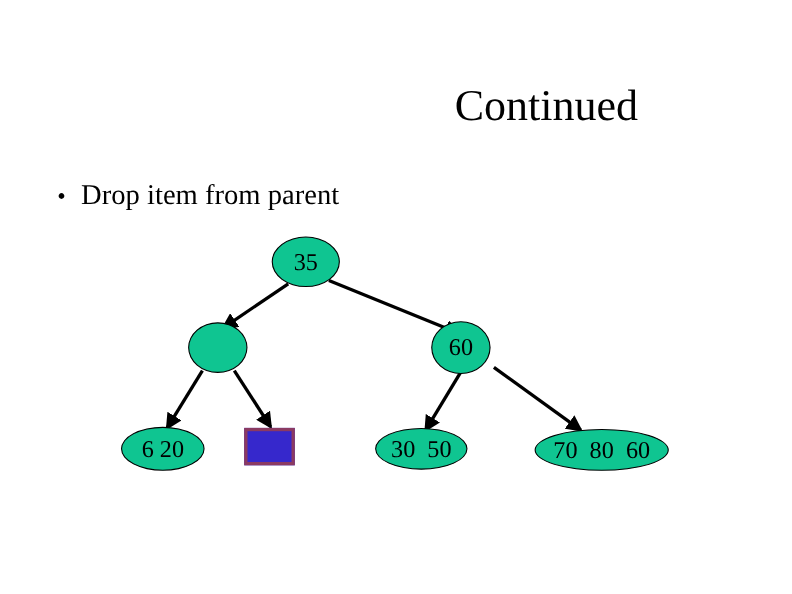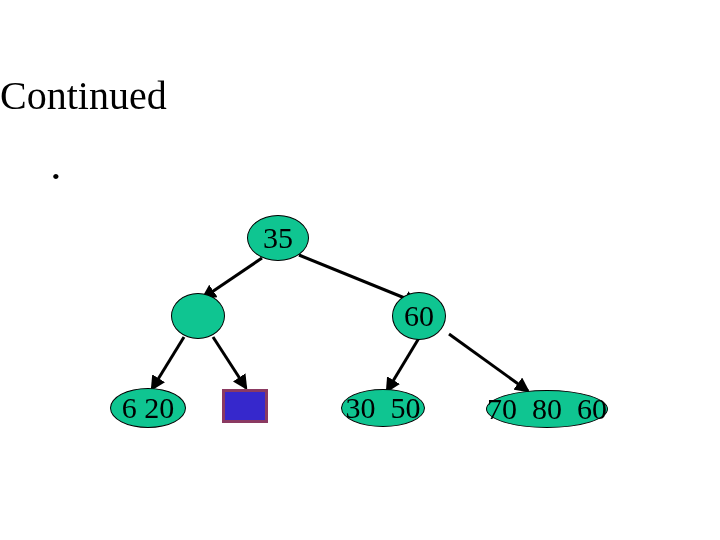--- a/index.html
+++ b/index.html
@@ -13,21 +13,21 @@
     height: 540px;
     background: #ffffff;
     overflow: hidden;
     font-family: "Liberation Serif", "DejaVu Serif", serif;
   }
   #slide-title {
     position: absolute;
     left: 0;
     top: 72px;
     width: 580px;
-    text-align: left;
+    text-align: right;
     font-size: 40px;
     line-height: 48px;
     color: #000000;
     font-family: "Liberation Serif", "DejaVu Serif", serif;
     letter-spacing: 0px;
   }
   #bullet-row {
     position: absolute;
     left: 52px;
     top: 160px;
@@ -50,21 +50,21 @@
     height: 540px;
   }
   .node {
     position: absolute;
     display: flex;
     align-items: center;
     justify-content: center;
     box-sizing: border-box;
     color: #000000;
     font-family: "Liberation Serif", "DejaVu Serif", serif;
-    font-size: 30px;
+    font-size: 22px;
     white-space: pre;
   }
   .node.ellipse {
     background: #0FC591;
     border: 1.6px solid #000000;
     border-radius: 50%;
   }
   .node.rect {
     background: #3628CC;
     border: 3px solid #8B3A62;
@@ -73,20 +73,21 @@
 </style>
 </head>
 <body>
 
 <div id="slide">
 
   <div id="slide-title">Continued</div>
 
   <div id="bullet-row">
     <span id="bullet-marker">•</span>
+    <span>Drop item from parent</span>
   </div>
 
   <svg id="tree-canvas" viewBox="0 0 720 540" xmlns="http://www.w3.org/2000/svg">
     <defs>
       <marker id="arrowhead" markerWidth="5" markerHeight="5" refX="4.2" refY="2.5" orient="auto" markerUnits="strokeWidth">
         <path d="M0,0 L5,2.5 L0,5 z" fill="#000000"></path>
       </marker>
     </defs>
     <g id="edge-layer">
         <line x1="262" y1="258" x2="203" y2="298" stroke="#000000" stroke-width="3" marker-end="url(#arrowhead)"></line>

